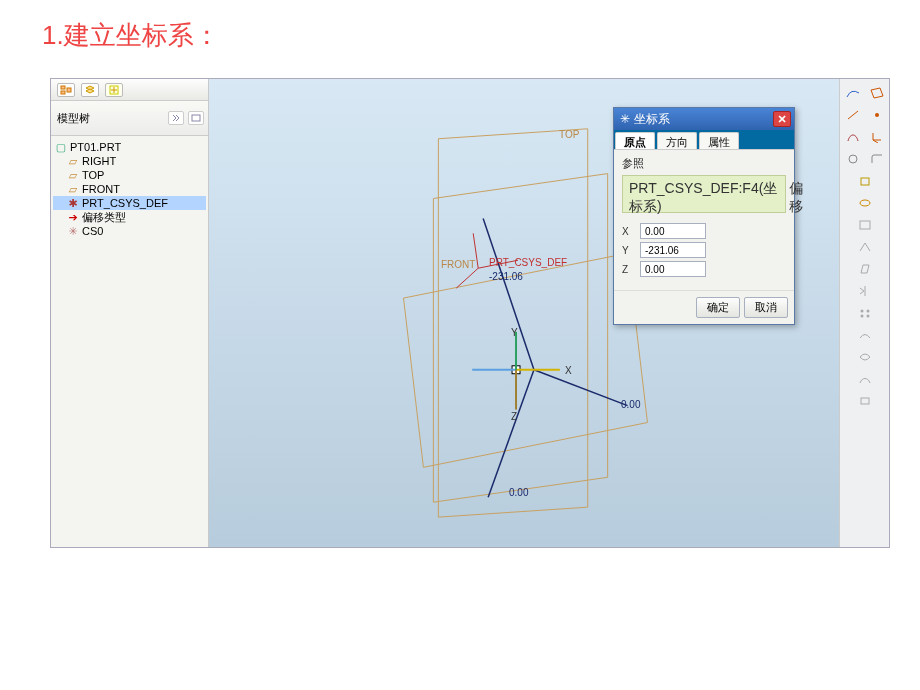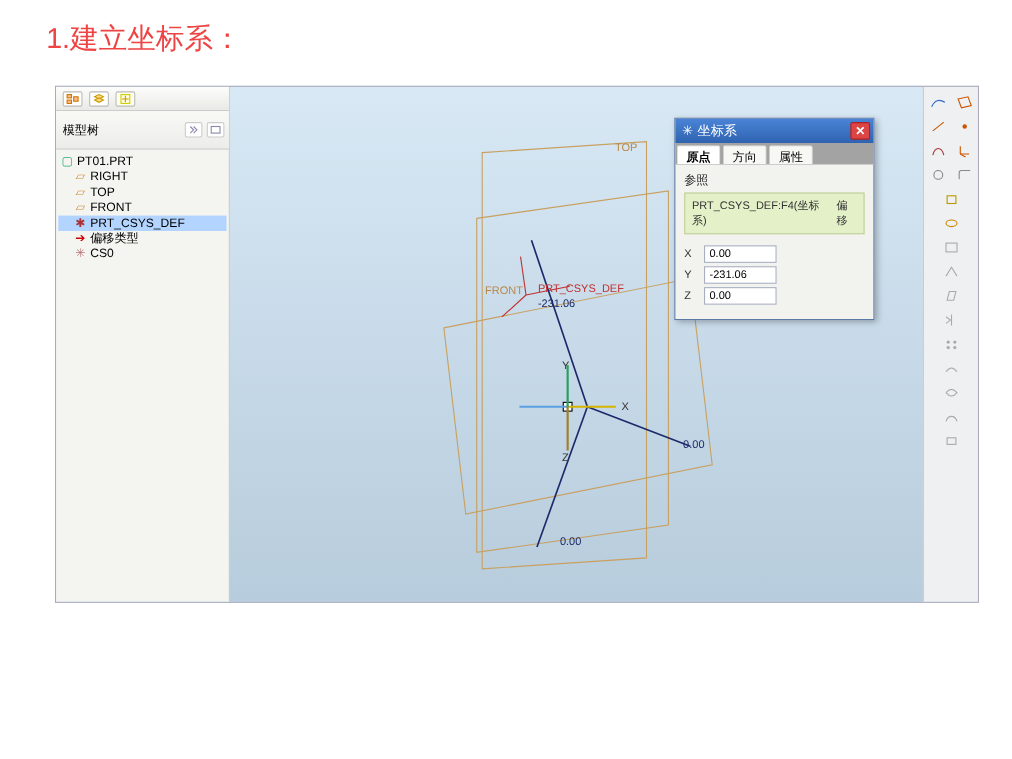--- a/index.html
+++ b/index.html
@@ -33,26 +33,26 @@
 
   
   .right-bar { position:absolute; right:0; top:0; width:50px; height:100%; background:#eef0f2; border-left:1px solid #ccc; display:flex; flex-direction:column; align-items:center; padding-top:6px; gap:6px;}
   .rb-row { display:flex; gap:6px;}
   .rb-ico { width:18px; height:16px; display:flex; align-items:center; justify-content:center; cursor:pointer;}
 
   
   .dialog { position:absolute; left:562px; top:28px; width:182px; background:#f2f2ef; border:1px solid #5a7aa5; box-shadow: 2px 2px 6px rgba(0,0,0,0.3); font-size:11px;}
   .dlg-title { height:22px; background: linear-gradient(#4a84d6, #2f63b0); display:flex; align-items:center; justify-content:space-between; padding:0 3px 0 6px; color:#fff; font-size:12px;}
   .dlg-close { width:18px; height:16px; background:#d44; border:1px solid #a22; border-radius:2px; display:flex; align-items:center; justify-content:center; color:#fff; font-weight:bold; cursor:pointer; font-size:11px;}
-  .dlg-tabs { height:20px; background:#a3a3a3; border-bottom:1px solid #ccc; display:flex; }
+  .dlg-tabs { height:20px; background:#0369a1; border-bottom:1px solid #ccc; display:flex; }
   .dlg-tab { padding:2px 8px; font-size:11px; border:1px solid #ccc; border-bottom:none; background:#f7f7f4; margin:2px 1px 0 1px; cursor:pointer; border-radius:2px 2px 0 0;}
   .dlg-tab.active { background:#fff; font-weight:bold;}
   .dlg-body { padding:6px 8px 10px 8px; }
   .dlg-body .lbl { font-size:11px; color:#222; margin-bottom:4px;}
-  .ref-box { background:#e4f0c8; border:1px solid #bfcf9a; height:38px; padding:4px 6px; font-size:10px; color:#333; margin-bottom:10px;}
+  .ref-box { background:#e4f0c8; border:1px solid #bfcf9a; height:38px; padding:4px 6px; font-size:14px; color:#333; margin-bottom:10px;}
   .ref-row { display:flex; gap:12px;}
   .type-row { display:flex; align-items:center; gap:10px; margin: 6px 0 12px 0;}
   .sel-box { flex:1; height:18px; border:1px solid #a8b0c0; background:#fff; display:flex; align-items:center; justify-content:space-between; padding:0 3px 0 6px; font-size:10px; cursor:pointer;}
   .sel-arr { width:0; height:0; border-left:4px solid transparent; border-right:4px solid transparent; border-top:5px solid #666;}
   .coord-row { display:flex; align-items:center; gap:6px; margin:3px 0;}
   .coord-row .axis { width:12px; font-size:10px; color:#333;}
   .coord-input { width:66px; height:16px; border:1px solid #a8b0c0; background:#fff; font-size:10px; padding:0 4px;}
   .dlg-footer { display:flex; justify-content:flex-end; gap:4px; padding:6px 6px; border-top:1px solid #ddd;}
   .dlg-btn { font-size:11px; padding:2px 10px; border:1px solid #a8b0c0; background:linear-gradient(#fdfdfd,#e4e4e0); cursor:pointer; border-radius:2px;}
 
@@ -337,15 +337,19 @@
       </div>
       <div class="coord-row">
         <span class="axis">Y</span>
         <input class="coord-input" value="-231.06" style="">
       </div>
       <div class="coord-row">
         <span class="axis">Z</span>
         <input class="coord-input" value="0.00" style="">
       </div>
     </div>
+    <div class="dlg-footer">
+      <div class="dlg-btn">确定</div>
+      <div class="dlg-btn">取消</div>
+    </div>
   </div>
 
 </div>
 
 </body></html>

